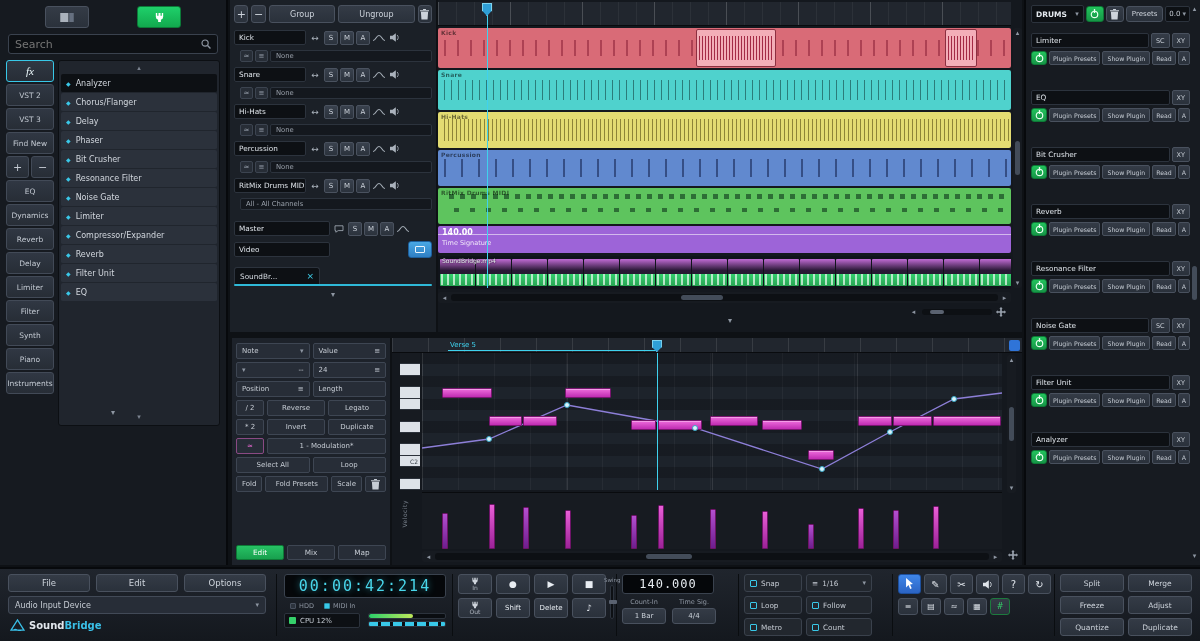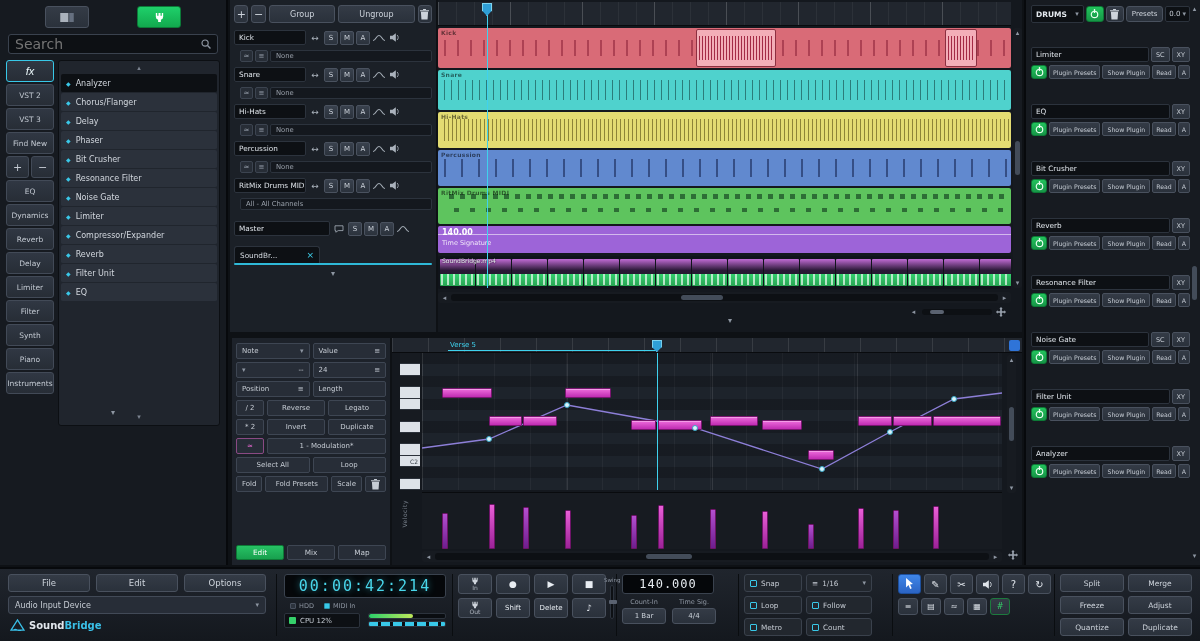--- a/index.html
+++ b/index.html
@@ -15,25 +15,25 @@
 .disp{background:#05070a;border:1px solid #3a424e;border-radius:3px;color:#e6ebf0;display:flex;align-items:center;justify-content:center}
 .caret{font-size:7px;color:#8e96a2}
 .tiny{font-size:6.5px;color:#8e96a2}
 
 
 .left{left:0;top:0;width:228px;height:565px;background:#161a20;border-right:2px solid #07090c}
 .lp-top{display:flex;justify-content:center;gap:48px;padding:6px 0 4px}
 .lp-top .sqbtn{width:44px;height:22px}
 .lp-top .green{background:linear-gradient(#1fd06a,#12a94e);border-color:#0c7a38}
 .search{margin:2px 8px 4px;display:flex;align-items:center;gap:4px;background:#0d1014;border:1px solid #3a424e;border-radius:3px;height:20px;padding:0 6px}
-.search input{flex:1;background:none;border:none;outline:none;color:#cdd3db;font-size:14px;font-family:inherit}
+.search input{flex:1;background:none;border:none;outline:none;color:#cdd3db;font-size:11px;font-family:inherit}
 .lp-body{display:flex;gap:4px;padding:2px 6px 0;height:368px}
 .ltab-col{width:48px;display:flex;flex-direction:column;gap:2px}
 .ltab{height:22px;display:flex;align-items:center;justify-content:center;background:linear-gradient(#303743,#272d36);border:1px solid #424a57;border-radius:3px;font-size:7.5px;color:#c3c9d2;overflow:hidden;white-space:nowrap}
-.ltab.sel{border-color:#38c8e8;color:#ecf8fb;font-style:italic;font-family:Liberation Sans, sans-serif;font-size:11px}
+.ltab.sel{border-color:#38c8e8;color:#ecf8fb;font-style:italic;font-family:Liberation Serif, serif;font-size:11px}
 .ltab-pair{display:flex;gap:2px}
 .ltab-pair .ltab{flex:1;font-size:11px}
 .plug-list{flex:1;background:#20252d;border:1px solid #0c0f13;border-radius:3px;display:flex;flex-direction:column;padding:2px;overflow:hidden}
 .scroll-ar{text-align:center;font-size:7px;color:#7b8390;height:11px;line-height:11px}
 .plug{display:flex;align-items:center;gap:5px;height:19px;padding:0 5px;background:#2b313b;border-bottom:1px solid #20252d;border-radius:2px}
 .plug.sel{background:#0d1014}
 .plug-ico{color:#3ac8e8;font-size:6px}
 .plug-lbl{font-size:8px;color:#d2d7de}
 .left .collapse{position:absolute;left:50%;top:408px;transform:translateX(-50%);color:#8e96a2;font-size:8px}
 .banner{position:absolute;left:4px;right:4px;top:424px;height:137px;border-radius:3px;overflow:hidden;background:linear-gradient(135deg,#43255c 0%,#8a3f96 38%,#d455a8 72%,#e87ab8 100%)}
@@ -138,21 +138,21 @@
 .pr-velrow{position:absolute;left:0;right:0;top:154px;height:57px}
 .vel-lbl{position:absolute;left:9px;top:8px;writing-mode:vertical-rl;transform:rotate(180deg);font-size:6px;color:#78808c;letter-spacing:.5px}
 .vel-lane{position:absolute;left:30px;width:580px;top:0;bottom:0;background:#171b21;border-top:1px solid #090b0e;overflow:hidden}
 .vbar{position:absolute;bottom:0;width:6px;background:linear-gradient(#e95fd6,#9c2298);border:1px solid #6e1468;border-radius:1px 1px 0 0}
 .vbar:nth-child(odd){background:linear-gradient(#b44fd0,#6e1e8e)}
 .piano .hscroll{left:30px;width:580px;top:213px}
 .piano .corner-move{position:absolute;right:4px;top:212px}
 
 
 .right{left:1024px;top:0;width:176px;height:565px;background:#171b21;border-left:2px solid #07090c;padding:5px 10px 4px 5px}
-.rp-h{display:flex;gap:2px;margin-bottom:24px;align-items:center}
+.rp-h{display:flex;gap:2px;margin-bottom:10px;align-items:center}
 .rp-name{flex:1;height:18px;background:#0d1014;border:1px solid #2c333d;border-radius:2px;display:flex;align-items:center;justify-content:space-between;padding:0 4px;font-size:7.5px;font-weight:bold;color:#e4e9ef}
 .pw-btn{width:18px;height:16px;background:linear-gradient(#22c25c,#169647);border:1px solid #0d7a36;border-radius:3px;color:#eafff2;display:flex;align-items:center;justify-content:center}
 .gain{display:flex;align-items:center;gap:2px;background:#0d1014;border:1px solid #2c333d;border-radius:2px;height:16px;padding:0 3px;font-size:7px}
 .fx{margin-bottom:25px}
 .fx-h{display:flex;gap:2px;margin-bottom:3px}
 .fx-name{flex:1;height:15px;background:#0d1014;border:1px solid #2c333d;border-radius:2px;font-size:7.3px;display:flex;align-items:center;padding:0 4px;color:#dfe4ea}
 .fx-sc,.fx-xy{height:15px;padding:0 4px;display:flex;align-items:center;background:linear-gradient(#343b46,#2a313b);border:1px solid #49515e;border-radius:2px;font-size:6.5px}
 .fx-b{display:flex;gap:2px}
 .fx-b .pw-btn{width:16px;height:14px;flex:0 0 16px}
 .fx-btn{height:14px;display:flex;align-items:center;justify-content:center;background:linear-gradient(#343b46,#2a313b);border:1px solid #49515e;border-radius:2px;font-size:6.2px;padding:0 3px;color:#c6ccd4;white-space:nowrap}
@@ -455,20 +455,26 @@
     <span class="sma">A</span>
     <span class="trk-ico">
         <span data-icon="curve">
           <svg viewBox="0 0 14 9" width="12" height="8">
             <path d="M0 7.5 C3.5 7.5 3.5 1.5 7 1.5 S10.5 7.5 14 7.5" stroke="currentColor" fill="none" stroke-width="1.2"></path>
           </svg>
         </span>
       </span>
   </div>
 
+  <div class="trk">
+    <div class="trk-name wide">Video</div>
+    <span class="vid-btn">
+        <i></i>
+      </span>
+  </div>
 
   <div class="doc-tab">
     <span>SoundBr...</span>
     <span class="tab-close">×</span>
   </div>
   <div class="cyan-line"></div>
   <div class="collapse">▾</div>
 </section>
 
 <section class="panel editor">

